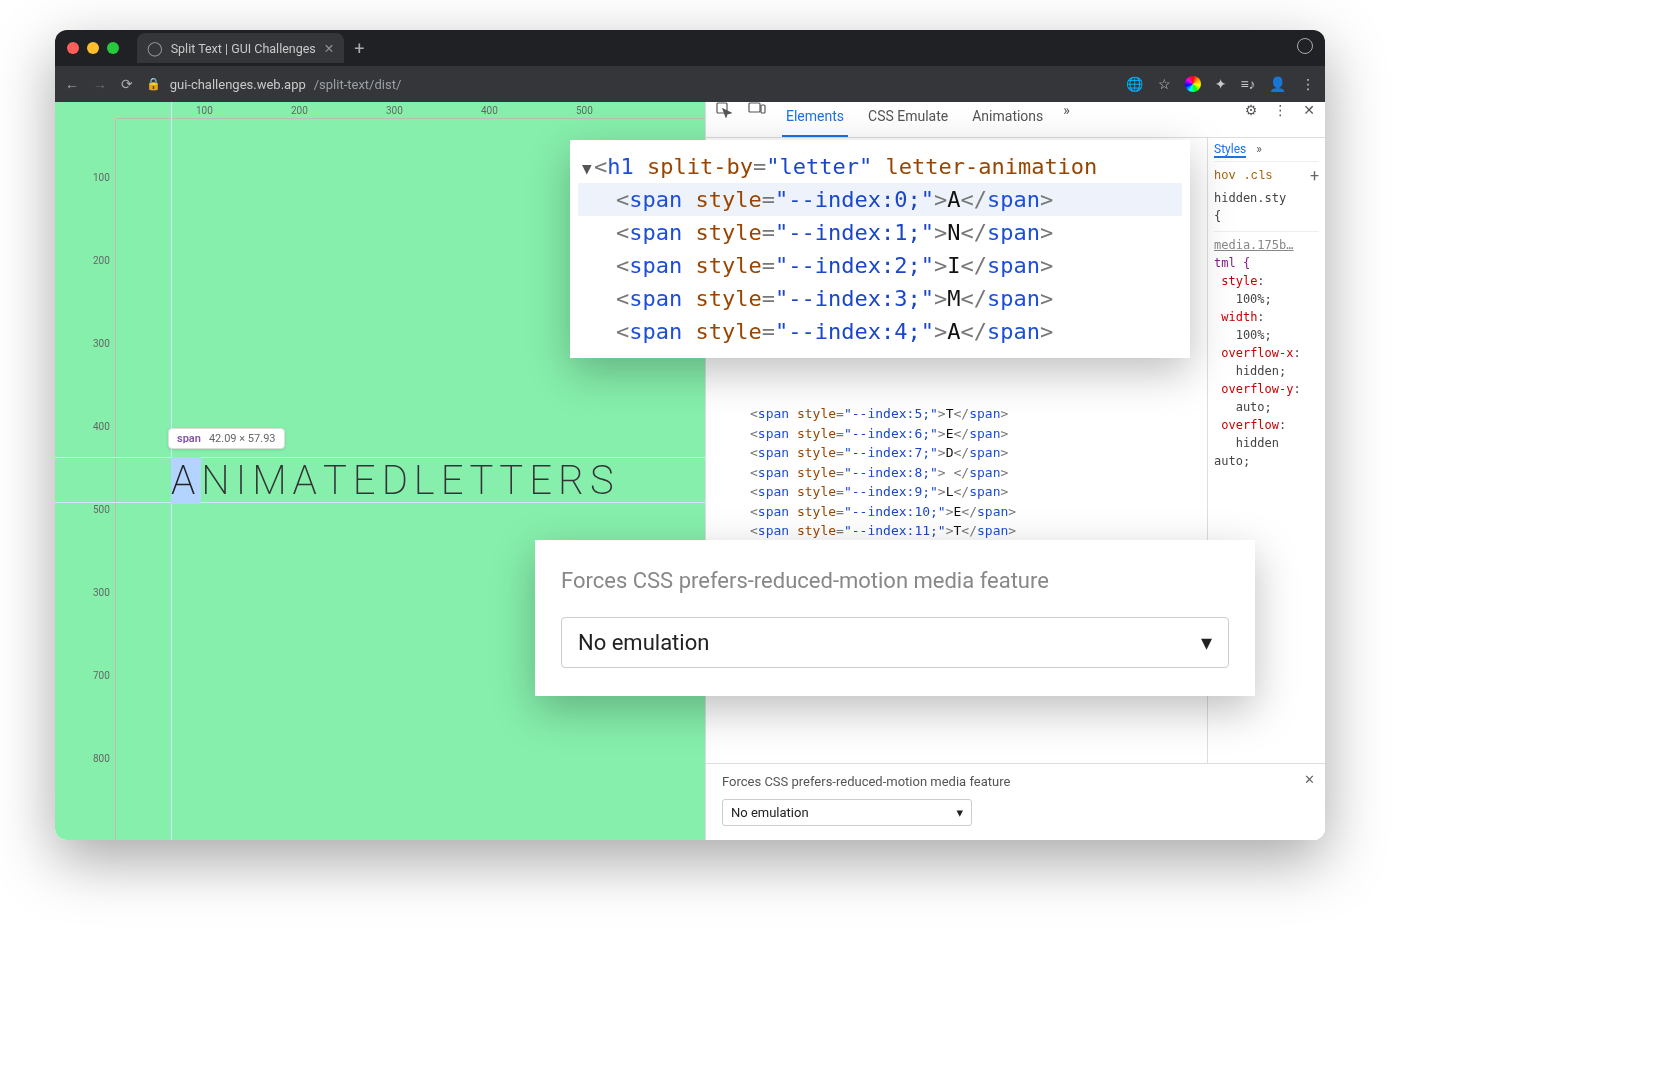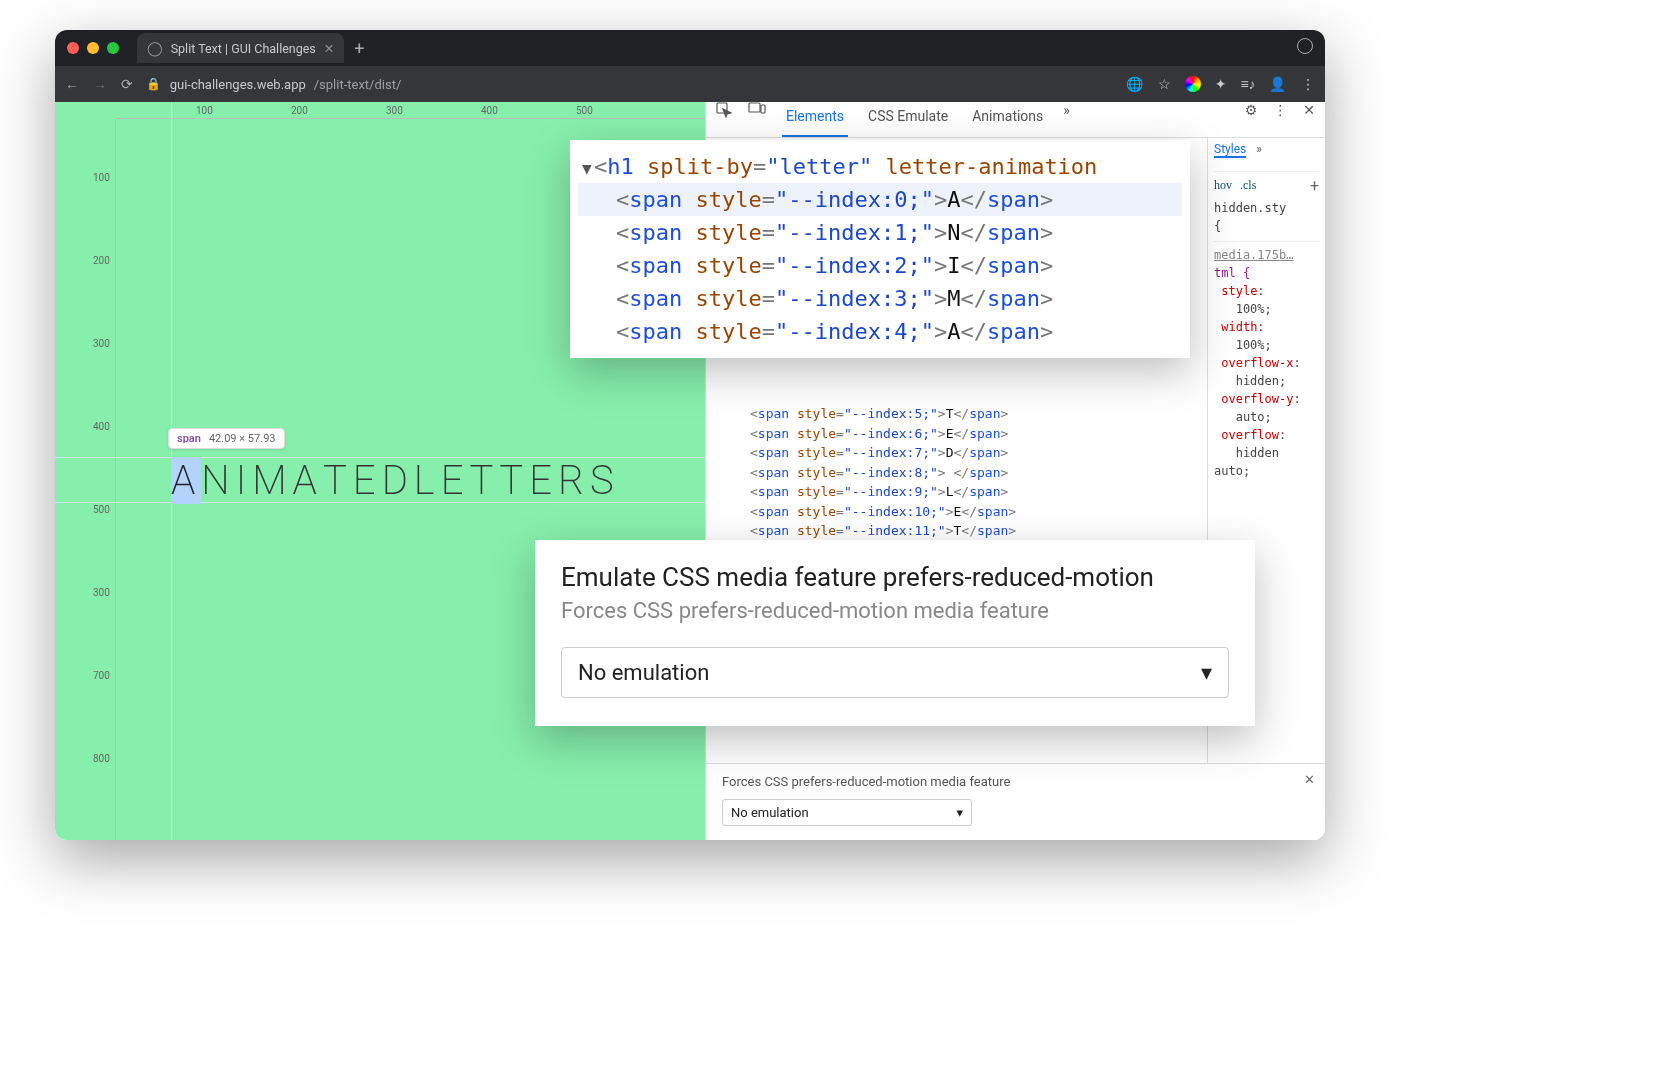--- a/index.html
+++ b/index.html
@@ -104,24 +104,24 @@
   font-size:14px; color:#555;
 }
 .dt-head .iconbtn svg { display:block; }
 .dt-tab { cursor:pointer; padding:6px 4px; }
 .dt-tab.active { color:#1a73e8; border-bottom:2px solid #1a73e8; }
 .dt-head .spacer { flex:1; }
 
 .dt-body { flex:1; display:flex; overflow:hidden; }
 .dom-pane { flex:1; font-family:Menlo,Consolas,monospace; font-size:13px; color:#333; overflow:hidden; padding:6px 0 6px 6px; position:relative; }
 .styles-pane { width:118px; border-left:1px solid #ddd; font-size:12px; padding:4px 6px; overflow:hidden; }
-.styles-mini-tabs { display:flex; gap:10px; color:#555; border-bottom:1px solid #eee; padding-bottom:13px; }
+.styles-mini-tabs { display:flex; gap:10px; color:#555; border-bottom:1px solid #eee; padding-bottom:3px; }
 .styles-mini-tabs .mtab.active { color:#1a73e8; border-bottom:2px solid #1a73e8; }
 .styles-row { display:flex; gap:8px; align-items:center; color:#555; margin-top:4px; }
-.filterish { color:#0c4a6e; font-family:Liberation Serif, serif; }
+.filterish { color:#a16207; font-family:Liberation Mono, monospace; }
 .plus { margin-left:auto; font-size:16px; color:#666; }
 .stylerule { font-family:Menlo,monospace; color:#444; margin-top:4px; line-height:1.5; font-size:12px;}
 .stylerule .link { color:#888; text-decoration:underline; }
 .stylerule .sel2 { color:#8a1a8a; }
 .stylerule .prop { color:#c80000; }
 
 .domline { white-space:pre; padding:0 4px; line-height:1.5; }
 .domline.selected { background:#eef3fb; }
 .c-tag { color:#1d4ed8; }
 .c-attr { color:#994500; }
@@ -321,19 +321,18 @@
 <div class="zoom-dom" id="zoom-dom">
     <div class="domline big"><span class="tri-down">▼</span><span class="c-ang">&lt;</span><span class="c-tag">h1</span> <span class="c-attr">split-by</span><span class="c-ang">=</span><span class="c-val">"letter"</span> <span class="c-attr">letter-animation</span></div>
     <div class="domline big selected indent1"><span class="c-ang">&lt;</span><span class="c-tag">span</span> <span class="c-attr">style</span><span class="c-ang">=</span><span class="c-val">"--index:0;"</span><span class="c-ang">&gt;</span><span class="c-txt">A</span><span class="c-ang">&lt;/</span><span class="c-tag">span</span><span class="c-ang">&gt;</span></div>
     <div class="domline big indent1"><span class="c-ang">&lt;</span><span class="c-tag">span</span> <span class="c-attr">style</span><span class="c-ang">=</span><span class="c-val">"--index:1;"</span><span class="c-ang">&gt;</span><span class="c-txt">N</span><span class="c-ang">&lt;/</span><span class="c-tag">span</span><span class="c-ang">&gt;</span></div>
     <div class="domline big indent1"><span class="c-ang">&lt;</span><span class="c-tag">span</span> <span class="c-attr">style</span><span class="c-ang">=</span><span class="c-val">"--index:2;"</span><span class="c-ang">&gt;</span><span class="c-txt">I</span><span class="c-ang">&lt;/</span><span class="c-tag">span</span><span class="c-ang">&gt;</span></div>
     <div class="domline big indent1"><span class="c-ang">&lt;</span><span class="c-tag">span</span> <span class="c-attr">style</span><span class="c-ang">=</span><span class="c-val">"--index:3;"</span><span class="c-ang">&gt;</span><span class="c-txt">M</span><span class="c-ang">&lt;/</span><span class="c-tag">span</span><span class="c-ang">&gt;</span></div>
     <div class="domline big indent1"><span class="c-ang">&lt;</span><span class="c-tag">span</span> <span class="c-attr">style</span><span class="c-ang">=</span><span class="c-val">"--index:4;"</span><span class="c-ang">&gt;</span><span class="c-txt">A</span><span class="c-ang">&lt;/</span><span class="c-tag">span</span><span class="c-ang">&gt;</span></div>
   </div>
 
 <div class="render-card">
-  <h3>Emulate CSS media feature prefers-reduced-motion</h3>
   <p>Forces CSS prefers-reduced-motion media feature</p>
   <div class="select-big">
     <span>No emulation</span>
     <span>▾</span>
   </div>
 </div>
 
 </body></html>

